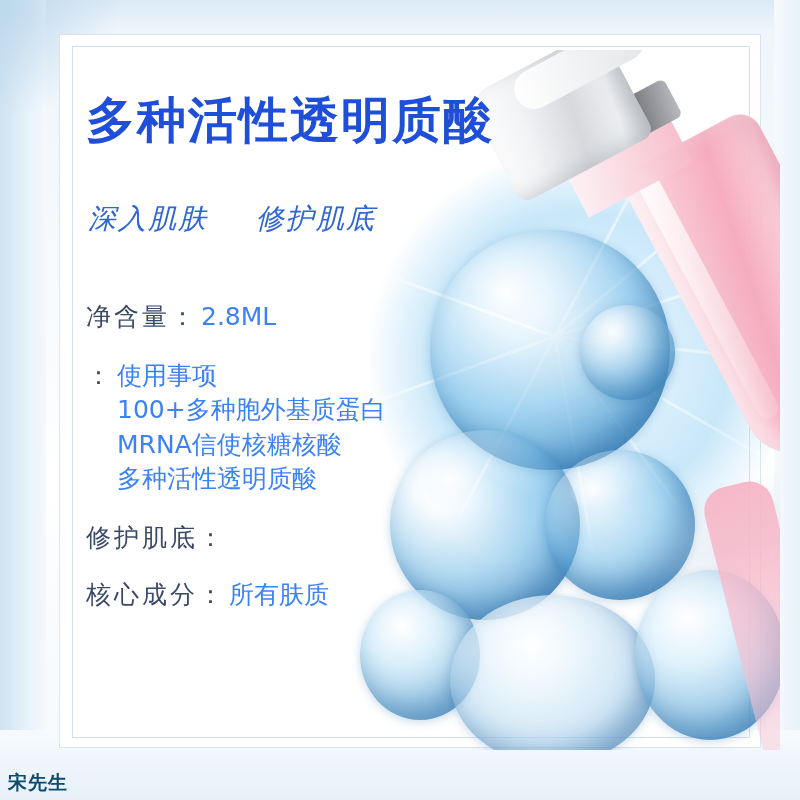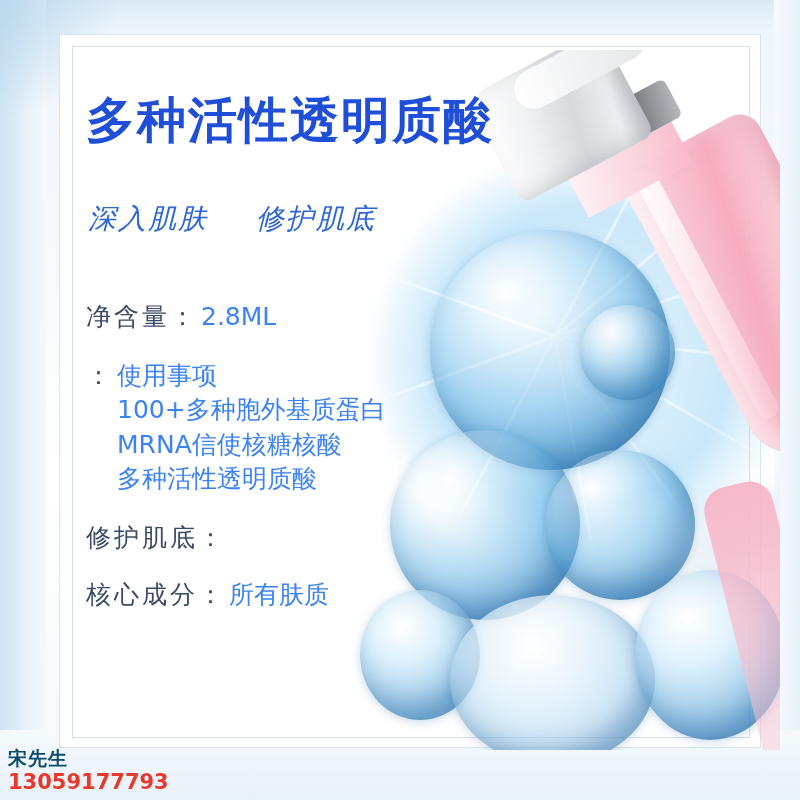--- a/index.html
+++ b/index.html
@@ -334,16 +334,15 @@
     </div>
     <div class="spec-row">
       <span class="spec-label">核心成分</span>
       <span class="spec-colon">：</span>
       <span class="spec-value">所有肤质</span>
     </div>
   </div>
 
   <div class="contact">
     <div class="contact-name">宋先生</div>
-    <div class="contact-phone">13059177793</div>
   </div>
 
 </div>
 
 </body></html>

